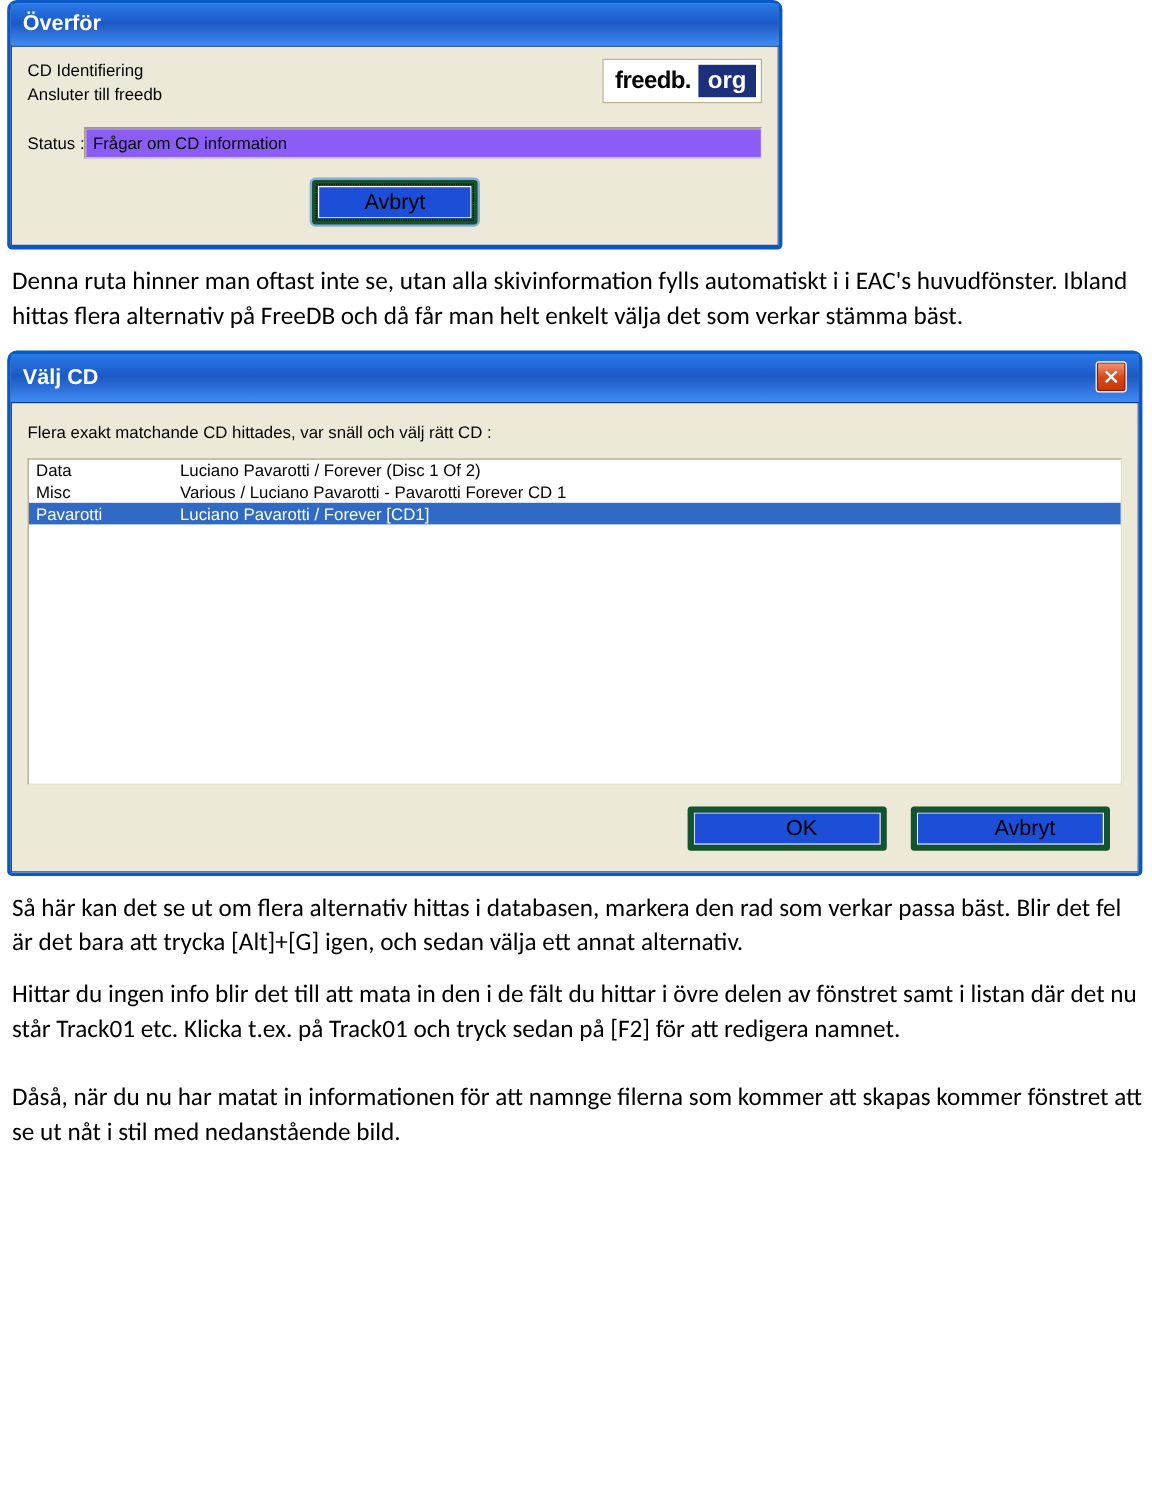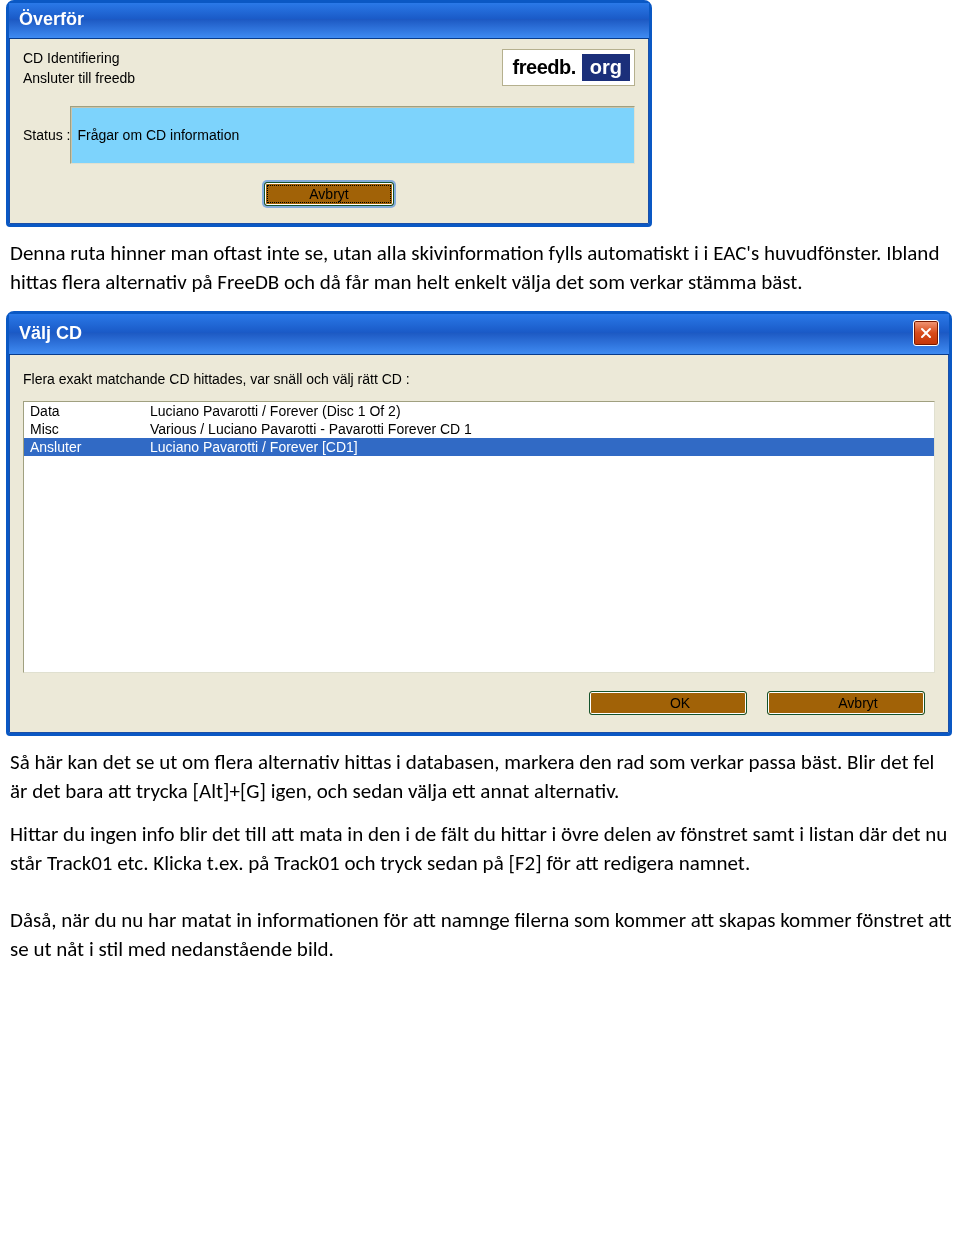--- a/index.html
+++ b/index.html
@@ -72,39 +72,39 @@
   .freedb-logo .l2 {
     background: #1b2f7a;
     color: #fff;
     font-weight: bold;
     font-size: 20px;
     padding: 2px 8px;
   }
   .w1-status-row { display:flex; align-items:center; margin-top:18px; }
   .xp-input {
     flex: 1;
-    background: #7dd3fc;
+    background: #8b5cf6;
     border: 1px solid #a0a080;
     border-right-color:#e0e0d0;
     border-bottom-color:#e0e0d0;
-    padding: 20px 6px;
+    padding: 4px 6px;
     font-family: Tahoma, sans-serif;
     font-size: 14px;
     color: #000;
     box-shadow: inset 1px 1px 0 #c8c4ac;
   }
   .btn-row { text-align:center; margin-top:18px; }
   .xp-button {
     display: inline-block;
     min-width: 92px;
     padding: 3px 18px;
     font-family: Tahoma, sans-serif;
-    font-size: 14px;
-    background: #a16207;
-    border: 1px solid #14532d;
+    font-size: 18px;
+    background: #1d4ed8;
+    border: 5px solid #14532d;
     border-radius: 3px;
     text-align: center;
     box-shadow: inset 0 0 0 1px #fff;
   }
   .xp-button.focus {
     outline: 1px dotted #000;
     outline-offset: -4px;
     box-shadow: 0 0 0 2px #84acdd, inset 0 0 0 1px #fff;
   }
   
@@ -192,21 +192,21 @@
     <div class="listbox">
       <div class="list-row">
         <span class="c1">Data</span>
         <span class="c2">Luciano Pavarotti / Forever (Disc 1 Of 2)</span>
       </div>
       <div class="list-row">
         <span class="c1">Misc</span>
         <span class="c2">Various / Luciano Pavarotti - Pavarotti Forever CD 1</span>
       </div>
       <div class="list-row sel">
-        <span class="c1">Ansluter</span>
+        <span class="c1">Pavarotti</span>
         <span class="c2">Luciano Pavarotti / Forever [CD1]</span>
       </div>
     </div>
     <div class="w2-buttons">
       <span class="xp-button">OK</span>
       <span class="xp-button">Avbryt</span>
     </div>
   </div>
 </div>
 

